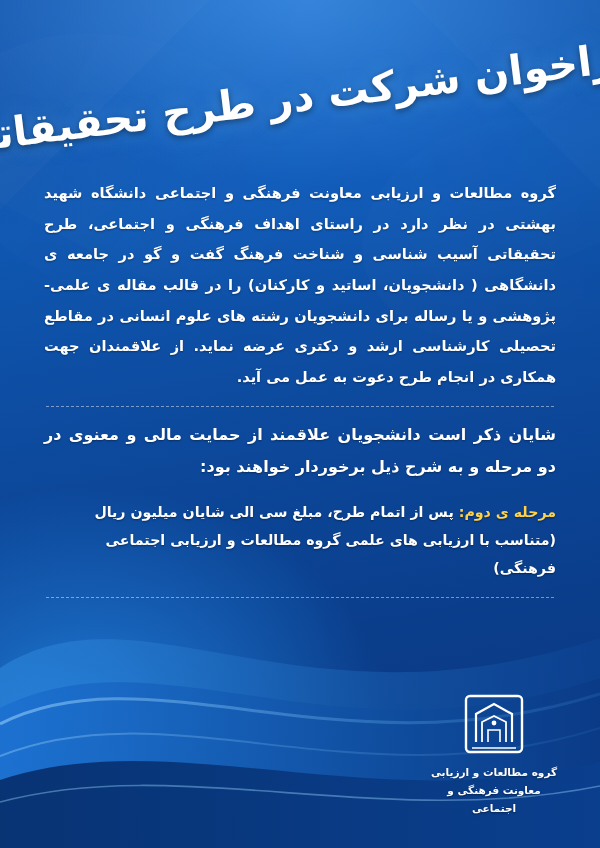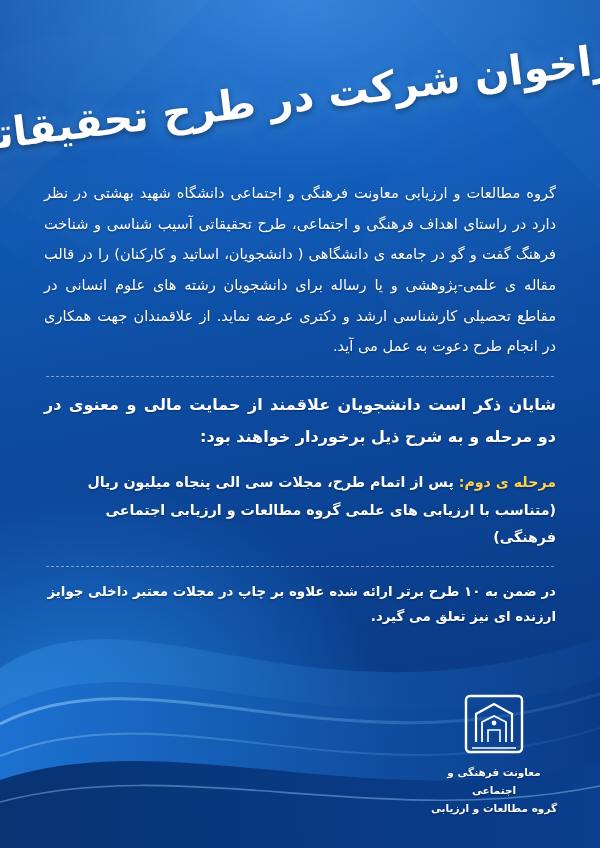--- a/index.html
+++ b/index.html
@@ -85,21 +85,21 @@
     letter-spacing: 0px;
     transform: rotate(-7deg);
     text-shadow: 0 2px 6px rgba(0,0,0,.45), 0 0 22px rgba(120,200,255,.35);
     white-space: nowrap;
   }
 
   .body-block {
     color: #ffffff;
     font-size: 14.6px;
     line-height: 2.1;
-    font-weight: normal;
+    font-weight: bold;
     text-align: justify;
     text-justify: inter-word;
     text-shadow: 0 1px 2px rgba(0,0,0,.35);
     padding: 0 4px;
   }
 
   .divider {
     height: 0;
     border-top: 1px dashed rgba(255,255,255,.45);
     margin: 14px 6px 12px 6px;
@@ -216,38 +216,37 @@
 
     <div class="para2">شایان ذکر است دانشجویان علاقمند از حمایت مالی و معنوی در دو مرحله و به شرح ذیل برخوردار خواهند بود:</div>
 
     <div style="height:10px"></div>
 
 
     <div style="height:6px"></div>
 
     <div class="stage-line">
       <span class="label">مرحله ی دوم:</span>
-      <span class="value">پس از اتمام طرح، مجلات سی الی پنجاه میلیون ریال</span>
+      <span class="value">پس از اتمام طرح، مبلغ سی الی شایان میلیون ریال</span>
       <span class="note">(متناسب با ارزیابی های علمی گروه مطالعات و ارزیابی اجتماعی فرهنگی)</span>
     </div>
 
     <div class="divider"></div>
 
-    <div class="footer-note">در ضمن به ۱۰ طرح برتر ارائه شده علاوه بر چاپ در مجلات معتبر داخلی جوایز ارزنده ای نیز تعلق می گیرد.</div>
 
   </div>
 
   <div class="logo-area">
     <div class="logo-mark">
       <svg width="64" height="64" viewBox="0 0 64 64" aria-hidden="true">
         <rect x="4" y="4" width="56" height="56" rx="4" fill="none" stroke="#ffffff" stroke-width="2.4"></rect>
         <path d="M14,50 L14,22 L32,12 L50,22 L50,50" fill="none" stroke="#ffffff" stroke-width="2.2"></path>
         <path d="M20,50 L20,30 L32,24 L44,30 L44,50" fill="none" stroke="#ffffff" stroke-width="1.8"></path>
         <path d="M26,50 L26,38 L38,38 L38,50" fill="none" stroke="#ffffff" stroke-width="1.6"></path>
         <circle cx="32" cy="31" r="2.4" fill="#ffffff"></circle>
         <path d="M10,56 L54,56" stroke="#ffffff" stroke-width="1.6"></path>
       </svg>
     </div>
+    <div class="logo-caption">گروه مطالعات و ارزیابی</div>
     <div class="logo-caption">معاونت فرهنگی و اجتماعی</div>
-    <div class="logo-caption">گروه مطالعات و ارزیابی</div>
   </div>
 
 </div>
 
 </body></html>

